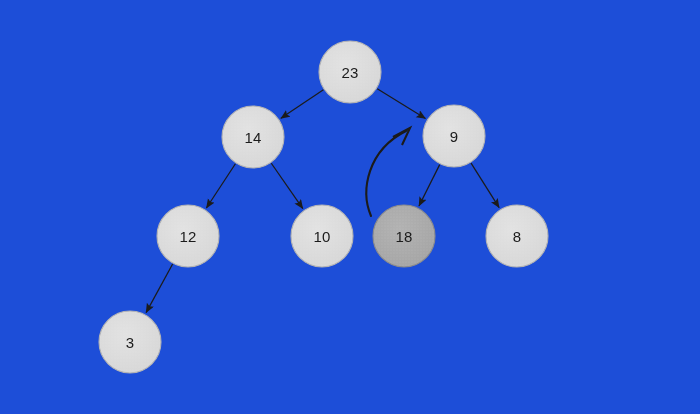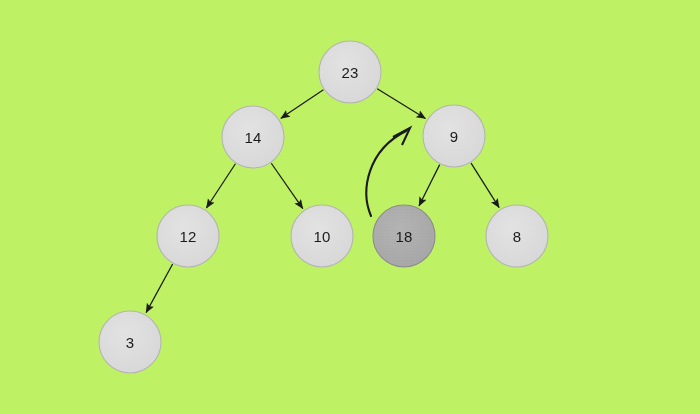--- a/index.html
+++ b/index.html
@@ -11,21 +11,21 @@
   body {
     width: 700px;
     height: 414px;
     overflow: hidden;
     font-family: "Liberation Sans", sans-serif;
   }
   #diagram-root {
     position: relative;
     width: 700px;
     height: 414px;
-    background: #bef264;
+    background: #1d4ed8;
   }
   svg#tree-svg {
     position: absolute;
     top: 0;
     left: 0;
     width: 700px;
     height: 414px;
     display: block;
   }
   .node-label {

